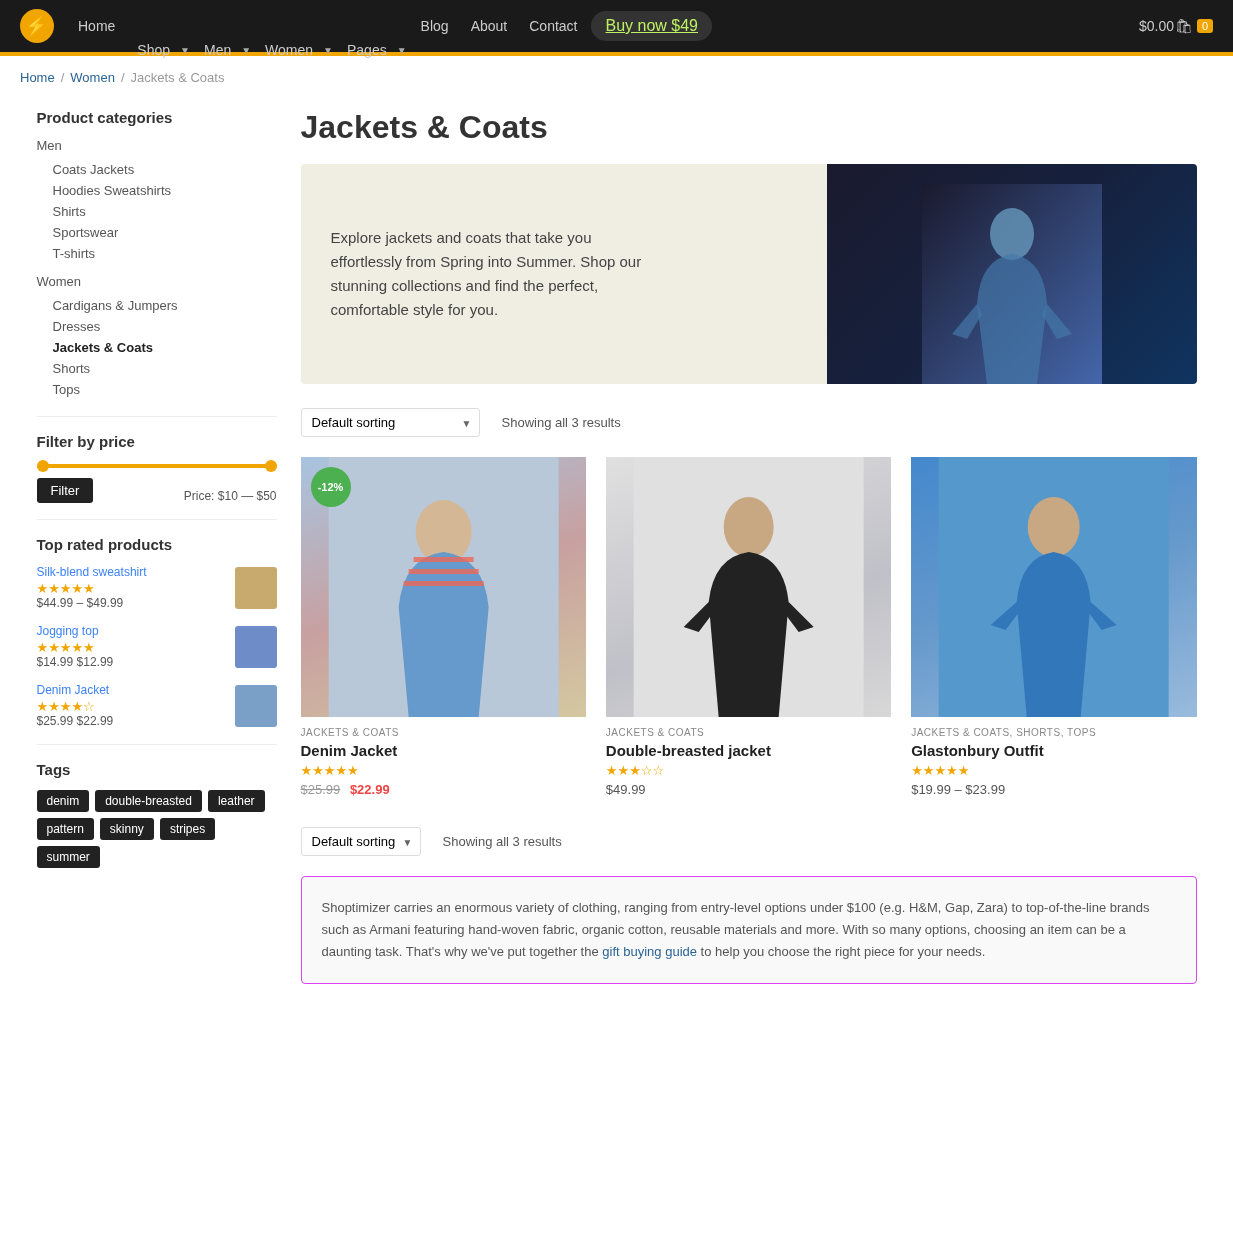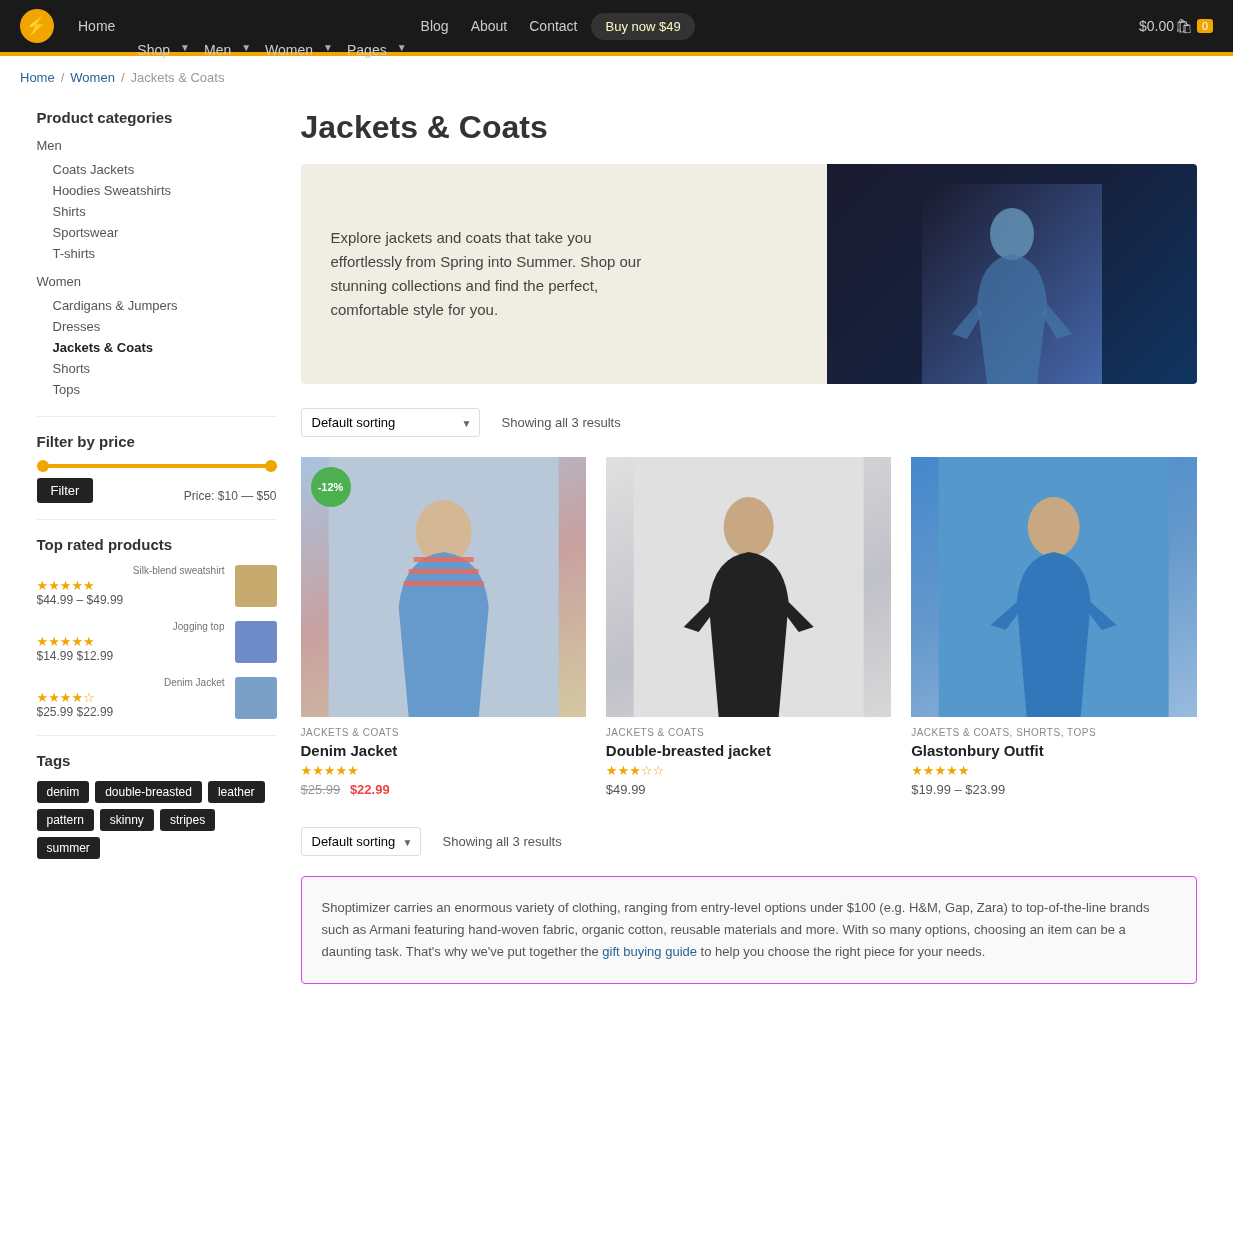--- a/index.html
+++ b/index.html
@@ -17,24 +17,24 @@
     .navbar .logo {
       width: 34px; height: 34px; background: #f0a500; border-radius: 50%;
       display: flex; align-items: center; justify-content: center;
       margin-right: 10px; flex-shrink: 0;
       font-size: 18px; color: #fff; font-weight: bold;
     }
     .navbar a {
       color: #ccc; text-decoration: none; font-size: 14px; padding: 0 8px;
       white-space: nowrap;
     }
-    .navbar .nav-dropdown { display: flex; align-items: flex-start; gap: 2px; margin-top: 48px; }
+    .navbar .nav-dropdown { display: flex; align-items: center; gap: 2px; margin-top: 48px; }
     .navbar .buy-btn {
-      background: #333; color: #fef9c3; border: none; border-radius: 20px;
-      padding: 6px 14px; cursor: pointer; font-size: 13px; white-space: nowrap;
+      background: #333; color: #bef264; border: none; border-radius: 20px;
+      padding: 6px 14px; cursor: pointer; font-size: 16px; white-space: nowrap; text-decoration: underline;
     }
     .navbar .cart-area {
       margin-left: auto; display: flex; align-items: center; gap: 1px; color: #ccc;
     }
     .cart-icon-wrap {
       position: relative; display: flex; align-items: center;
     }
     .cart-badge {
       background: #f0a500; color: #fff; border-radius: 3px;
       font-size: 11px; padding: 1px 5px; margin-left: 4px;
@@ -82,21 +82,21 @@
     .filter-btn {
       background: #222; color: #fff; border: none; border-radius: 3px;
       padding: 5px 14px; cursor: pointer; font-size: 13px;
     }
     .price-range { font-size: 12px; color: #555; }
 
     
     .top-rated h3 { font-size: 15px; font-weight: bold; margin-bottom: 12px; margin-top: 10px; }
     .rated-item { display: flex; align-items: center; gap: 10px; margin-bottom: 14px; }
     .rated-info { flex: 1; }
-    .rated-name { font-size: 10px; font-weight: 500; color: #737373; margin-bottom: 2px; text-align: right; }
+    .rated-name { font-size: 12px; font-weight: 500; color: #3b82f6; margin-bottom: 2px; }
     .stars { color: #f0a500; font-size: 13px; }
     .rated-price { font-size: 12px; color: #555; }
     .rated-thumb {
       width: 42px; height: 42px; background: #ddd; border-radius: 3px;
       overflow: hidden; flex-shrink: 0;
       display: flex; align-items: center; justify-content: center; font-size: 10px; color: #999;
     }
     .rated-thumb.t1 { background: #c8a96e; }
     .rated-thumb.t2 { background: #6e8cc8; }
     .rated-thumb.t3 { background: #7aa0c8; }

